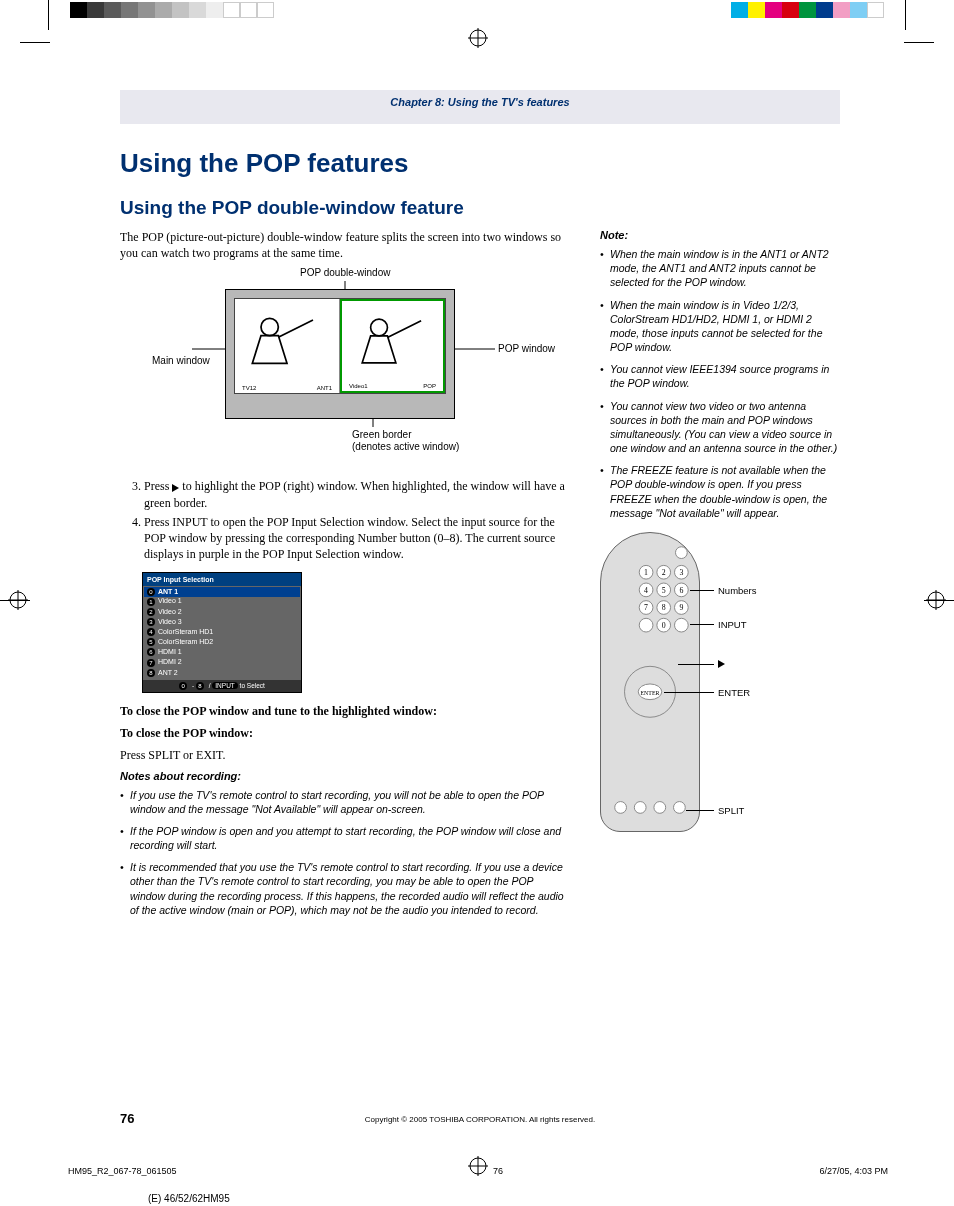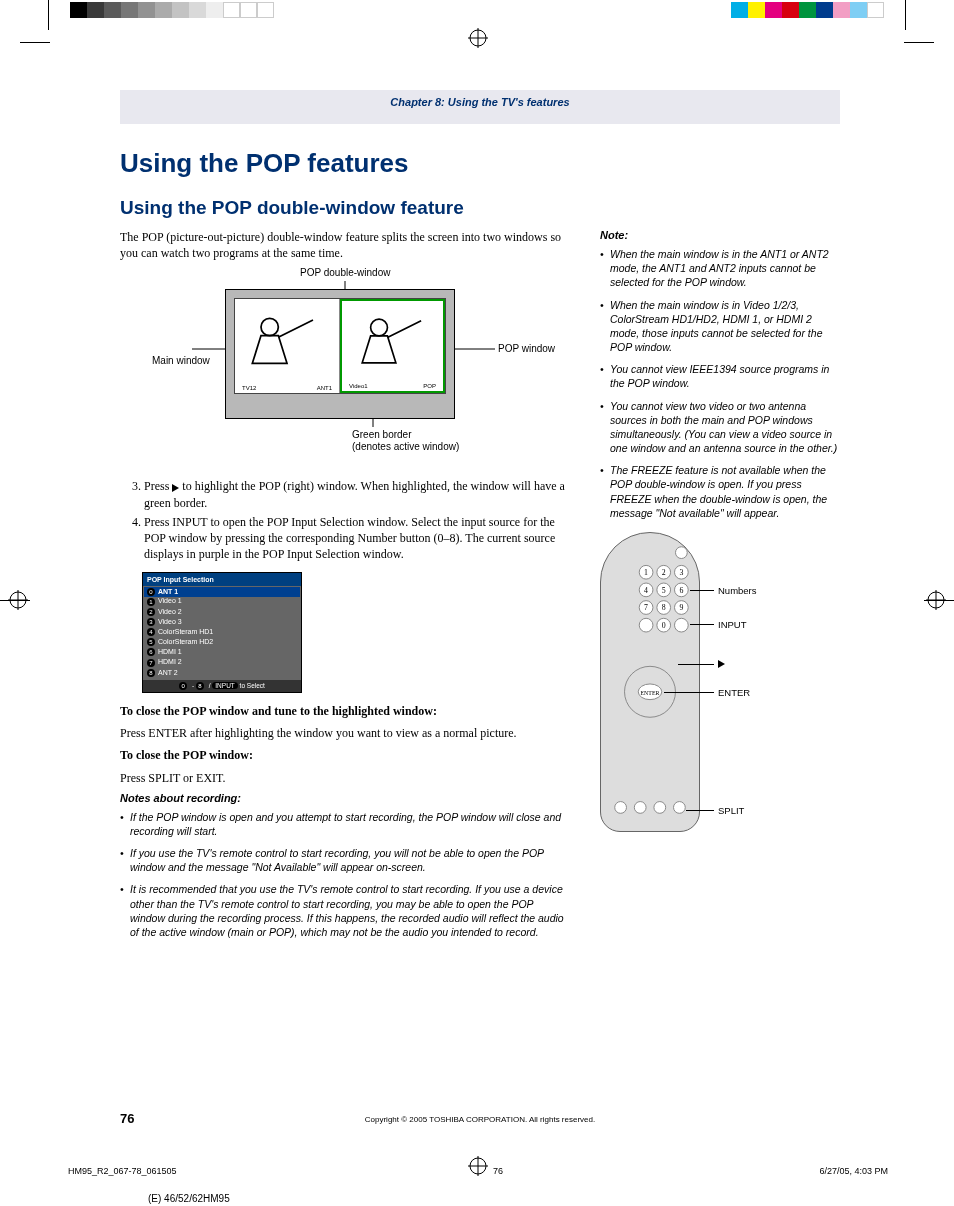--- a/index.html
+++ b/index.html
@@ -194,27 +194,26 @@
           <div><span class="num-circ">4</span><span>ColorSteram HD1</span></div>
           <div><span class="num-circ">5</span><span>ColorSteram HD2</span></div>
           <div><span class="num-circ">6</span><span>HDMI 1</span></div>
           <div><span class="num-circ">7</span><span>HDMI 2</span></div>
           <div><span class="num-circ">8</span><span>ANT 2</span></div>
         </div>
         <div class="pop-menu-foot"><span class="num-circ">0</span><span> - </span><span class="num-circ">8</span><span> / </span><span style="background:#000;color:#fff;border-radius:6px;padding:0 3px;">INPUT</span><span> to Select</span></div>
       </div>
 
       <p class="bold-line">To close the POP window and tune to the highlighted window:</p>
-      <p>Press ENTER after highlighting the window you want to view as a normal picture.</p>
       <p class="bold-line">To close the POP window:</p>
       <p>Press SPLIT or EXIT.</p>
       <p class="notes-rec-head">Notes about recording:</p>
       <ul class="note-list">
+        <li>If you use the TV's remote control to start recording, you will not be able to open the POP window and the message "Not Available" will appear on-screen.</li>
         <li>If the POP window is open and you attempt to start recording, the POP window will close and recording will start.</li>
-        <li>If you use the TV's remote control to start recording, you will not be able to open the POP window and the message "Not Available" will appear on-screen.</li>
         <li>It is recommended that you use the TV's remote control to start recording. If you use a device other than the TV's remote control to start recording, you may be able to open the POP window during the recording process. If this happens, the recorded audio will reflect the audio of the active window (main or POP), which may not be the audio you intended to record.</li>
       </ul>
     </div>
 
     <div class="col-right">
       <div class="note-title">Note:</div>
       <ul class="note-list">
         <li>When the main window is in the ANT1 or ANT2 mode, the ANT1 and ANT2 inputs cannot be selected for the POP window.</li>
         <li>When the main window is in Video 1/2/3, ColorStream HD1/HD2, HDMI 1, or HDMI 2 mode, those inputs cannot be selected for the POP window.</li>
         <li>You cannot view IEEE1394 source programs in the POP window.</li>

